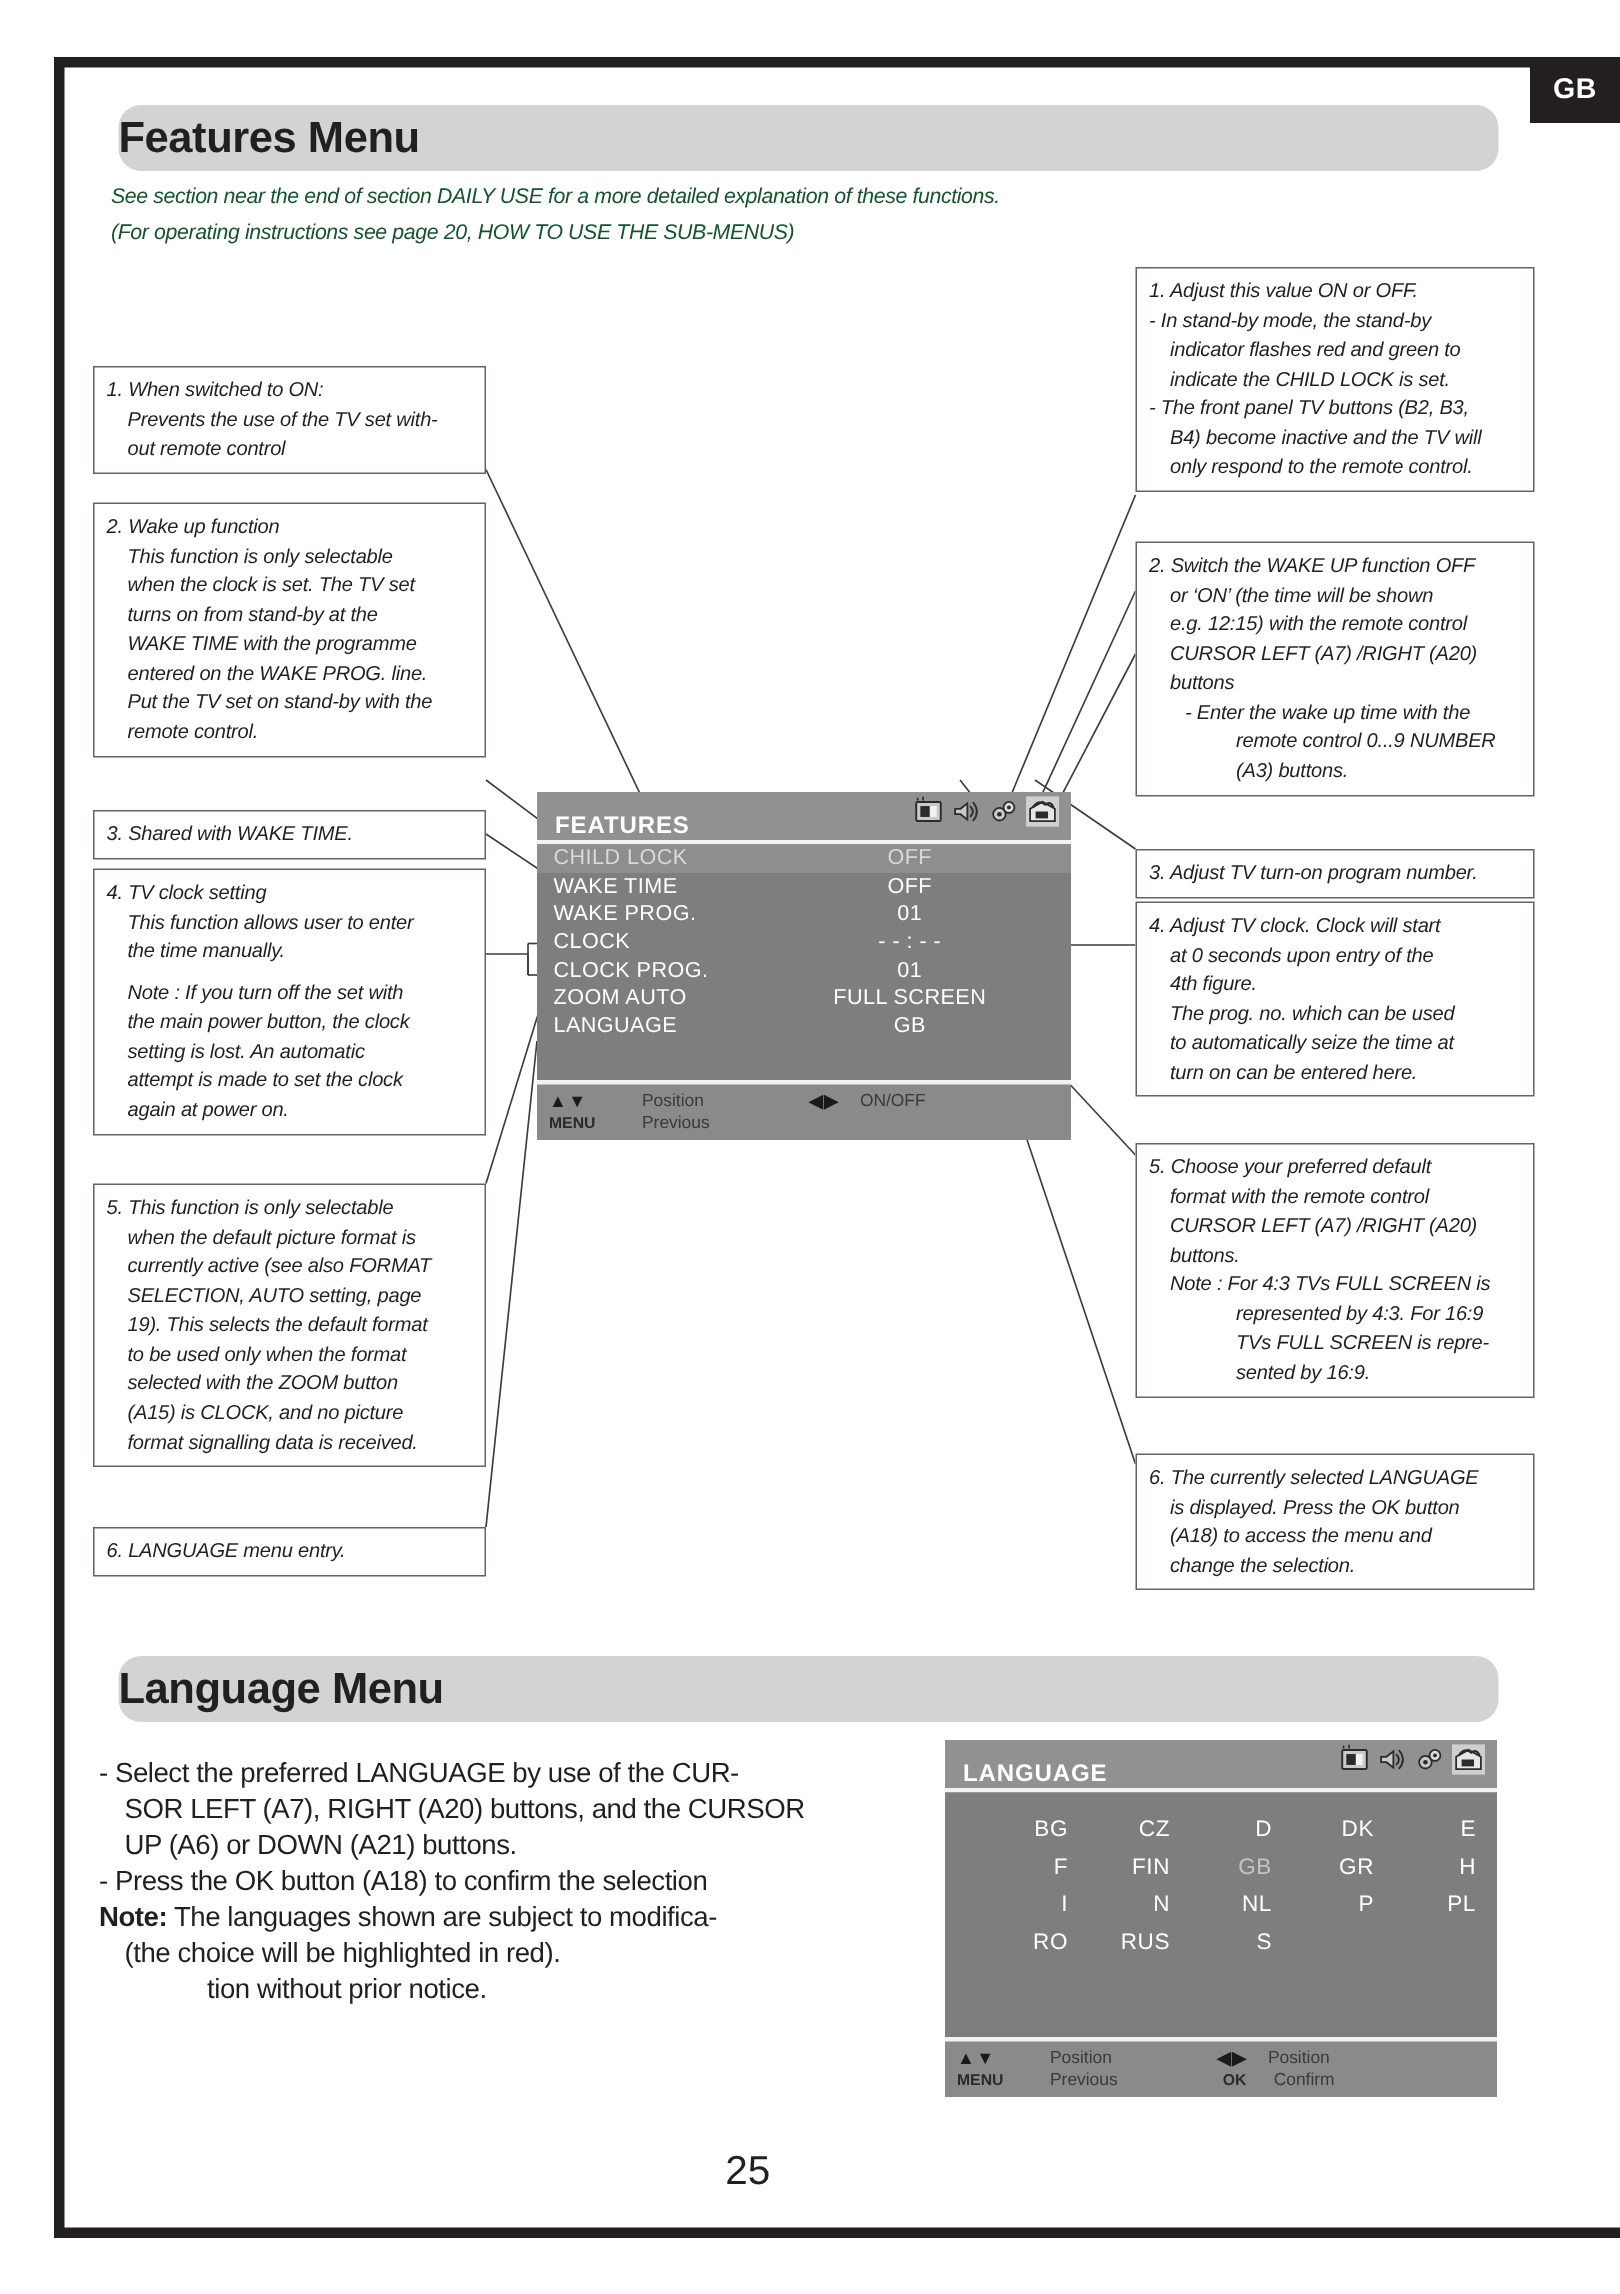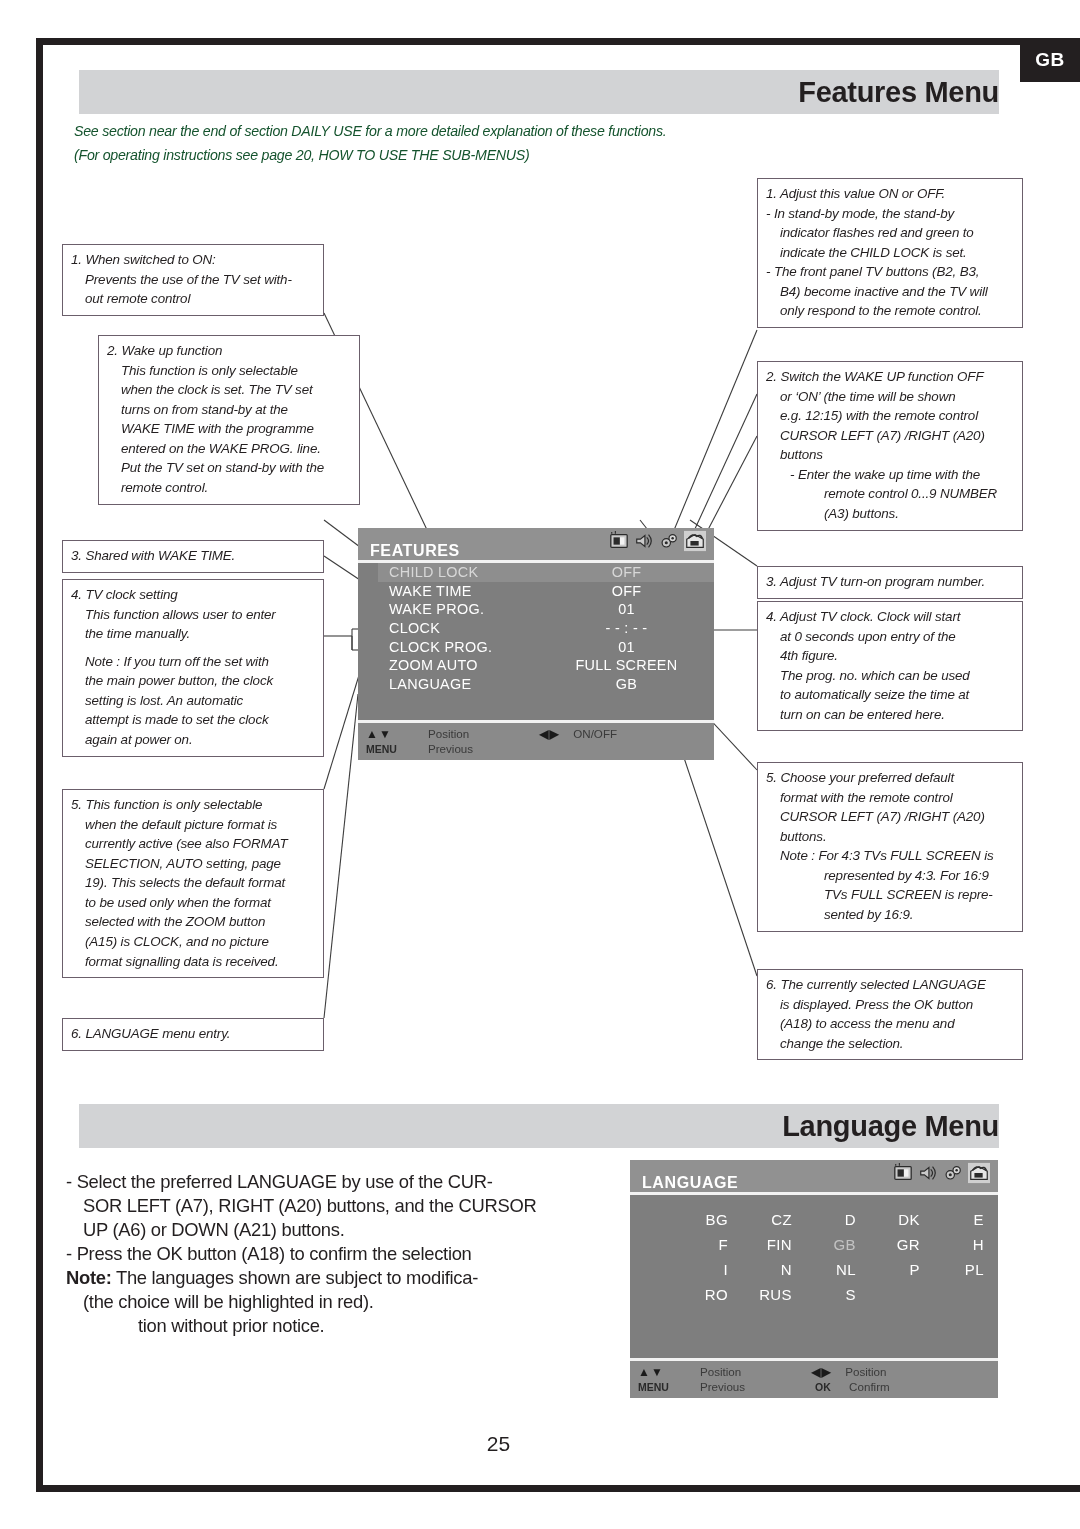--- a/index.html
+++ b/index.html
@@ -46,21 +46,22 @@
     align-items: center;
     justify-content: center;
   }
 
   
   .section-bar {
     position: absolute;
     background: #d2d3d5;
     display: flex;
     align-items: center;
-    justify-content: flex-end;
+    justify-content: flex-start;
+    border-radius: 15px;
   }
   .section-bar span {
     font-size: 29px;
     font-weight: bold;
     color: #231f20;
     letter-spacing: -0.3px;
   }
   #bar-features { left: 79px; top: 70px;   width: 920px; height: 44px; }
   #bar-language { left: 79px; top: 1104px; width: 920px; height: 44px; }
 
@@ -91,21 +92,21 @@
     z-index: 6;
   }
   .callout .ln { display: block; white-space: nowrap; }
   .callout .i1 { padding-left: 14px; }
   .callout .i2 { padding-left: 24px; }
   .callout .i3 { padding-left: 58px; }
   .gap { height: 8px; }
 
   
   #cl-1 { left: 62px;  top: 244px;  width: 262px; }
-  #cl-2 { left: 62px;  top: 335px;  width: 262px; margin-left: 36px; }
+  #cl-2 { left: 62px;  top: 335px;  width: 262px; }
   #cl-3 { left: 62px;  top: 540px;  width: 262px; }
   #cl-4 { left: 62px;  top: 579px;  width: 262px; }
   #cl-5 { left: 62px;  top: 789px;  width: 262px; }
   #cl-6 { left: 62px;  top: 1018px; width: 262px; }
 
   
   #cr-1 { left: 757px; top: 178px;  width: 266px; }
   #cr-2 { left: 757px; top: 361px;  width: 266px; }
   #cr-3 { left: 757px; top: 566px;  width: 266px; }
   #cr-4 { left: 757px; top: 601px;  width: 266px; }
@@ -155,21 +156,20 @@
     align-items: center;
   }
   .osd-underline {
     height: 3px;
     background: #f2f2f2;
     margin: 0;
   }
   .osd-body {
     position: relative;
     background: #7e7e7e;
-    padding-left: 20px;
   }
   #osd-features .osd-body { height: 157px; }
   #osd-language .osd-body { height: 163px; }
 
   .osd-row {
     position: relative;
     height: 18.6px;
     display: flex;
     align-items: center;
     color: #ffffff;
@@ -225,21 +225,21 @@
   .lang-cell.dim { color: #c3c3c3; }
   .lang-cell.empty { color: transparent; }
 
   
   #page-number {
     position: absolute;
     left: 0;
     top: 1432px;
     width: 997px;
     text-align: center;
-    font-size: 21px;
+    font-size: 27px;
     color: #231f20;
   }
 
   
   #lang-copy {
     position: absolute;
     left: 66px;
     top: 1170px;
     width: 560px;
     font-size: 18.4px;

